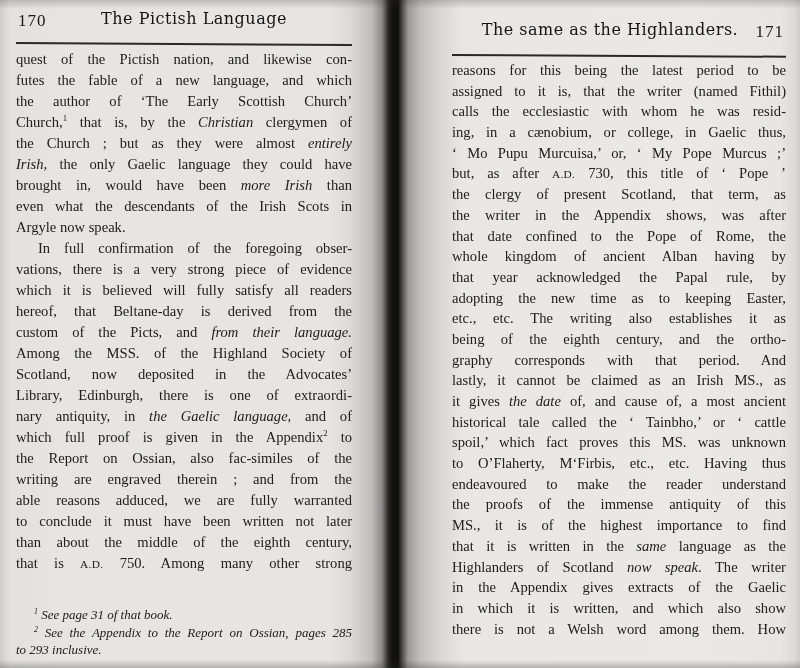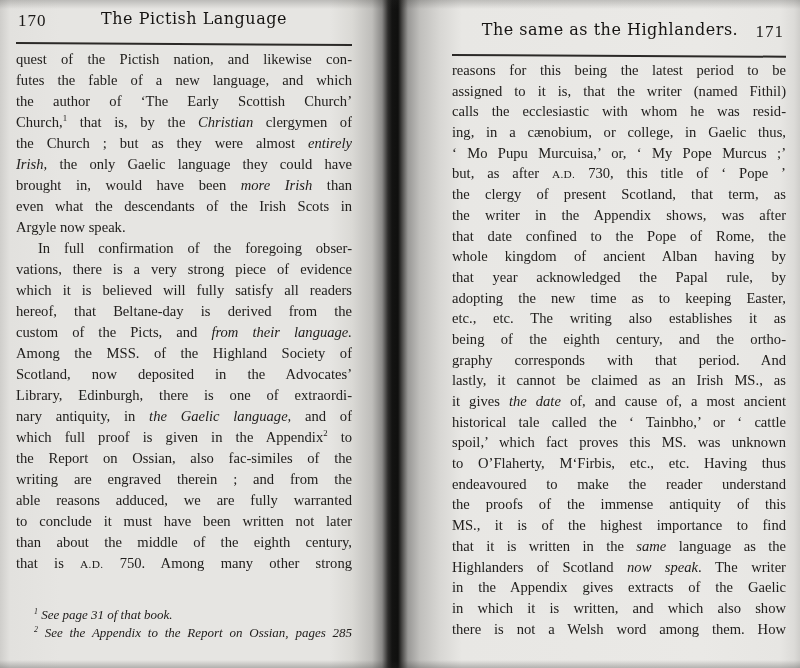--- a/index.html
+++ b/index.html
@@ -92,20 +92,21 @@
           <div class="line">that is <span class="sc">A.D.</span> 750.  Among many other strong</div>
         </div>
       </div>
 
     <div class="body-block left-body footnotes" id="left-footnotes" style="top:606px; left:0;">
         <div class="para">
           <div class="line ind nj"><span class="sup">1</span> See page 31 of that book.</div>
         </div>
         <div class="para">
           <div class="line ind"><span class="sup">2</span> See the Appendix to the Report on Ossian, pages 285</div>
+          <div class="line nj">to 293 inclusive.</div>
         </div>
       </div>
   </div>
 
   <div class="page-content right-content">
     <div class="title" style="left:158px; top:20px;">The same as the Highlanders.</div>
     <div class="pagenum" style="right:2px; top:22px;">171</div>
     <div class="rule" style="left:0; top:54px; width:334px; transform:rotate(0.3deg);"></div>
 
     <div class="body-block right-body" id="right-body" style="top:60px; left:0;">

